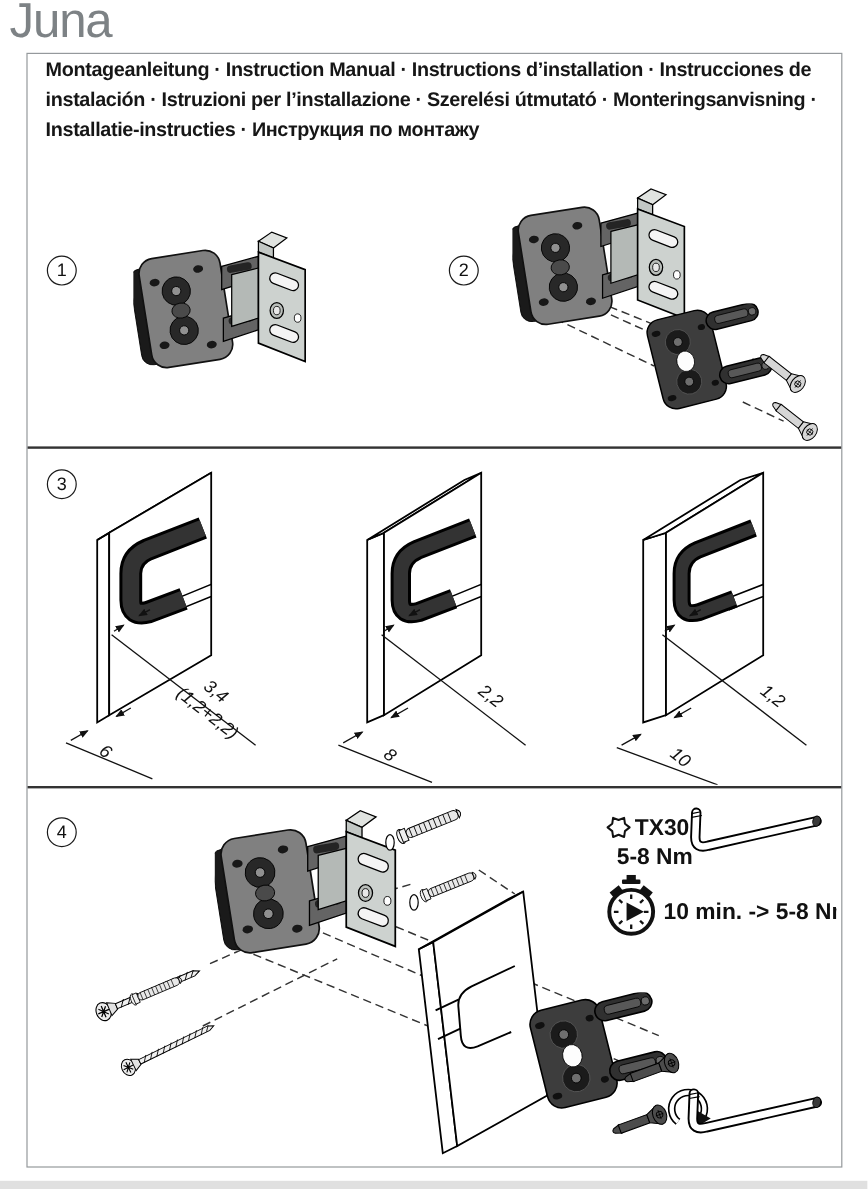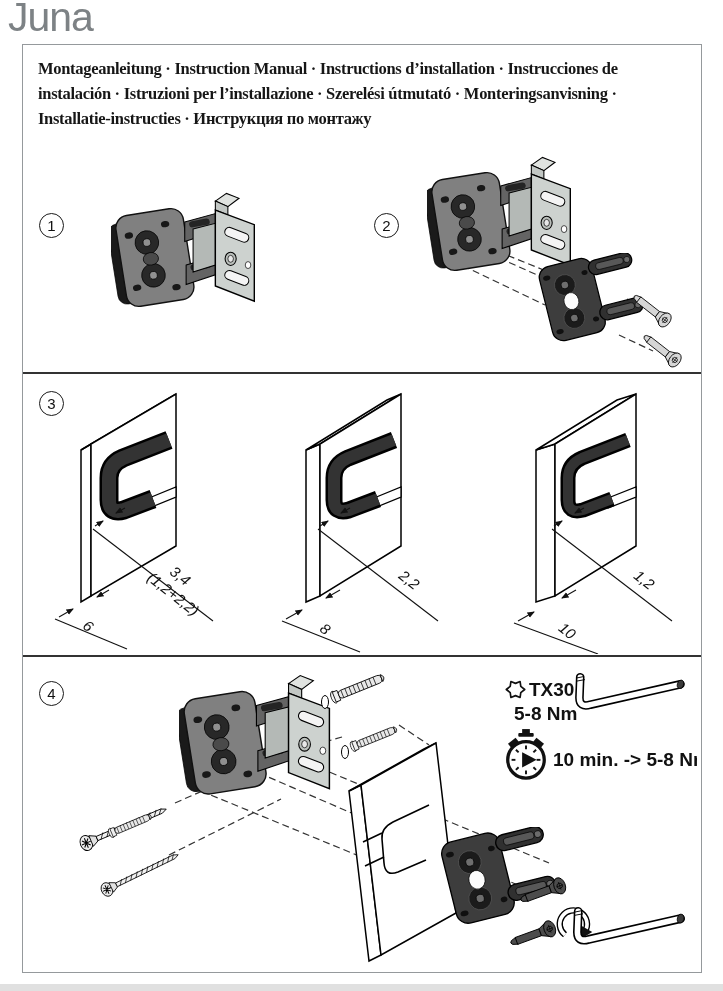--- a/index.html
+++ b/index.html
@@ -9,22 +9,22 @@
   }
   .page-title{
     position:absolute;left:8px;top:-6px;margin:0;
     font-size:41px;font-weight:400;letter-spacing:-1px;color:#7d8285;
   }
   .manual-box{
     position:absolute;left:22px;top:44px;width:678px;height:927px;
     border:1.5px solid #95999c;background:#fff;
   }
   .header-text{
-    position:absolute;left:15px;top:12px;width:650px;margin:0;
-    font-size:16.5px;font-weight:700;line-height:1.5;letter-spacing:-0.3px;color:#161616;font-family:Liberation Serif, serif;
+    position:absolute;left:15px;top:1px;width:650px;margin:0;
+    font-size:16.5px;font-weight:700;line-height:1.5;letter-spacing:-0.3px;color:#161616;
   }
   .divider{position:absolute;left:0;width:100%;height:2px;background:#333;}
   .divider-1{top:327px;}
   .divider-2{top:610px;}
   .step-badge{
     position:absolute;width:23px;height:23px;border:1.6px solid #1a1a1a;border-radius:50%;
     display:flex;align-items:center;justify-content:center;
     font-size:15px;font-weight:400;color:#111;background:#fff;z-index:5;
   }
   .abs{position:absolute;}

